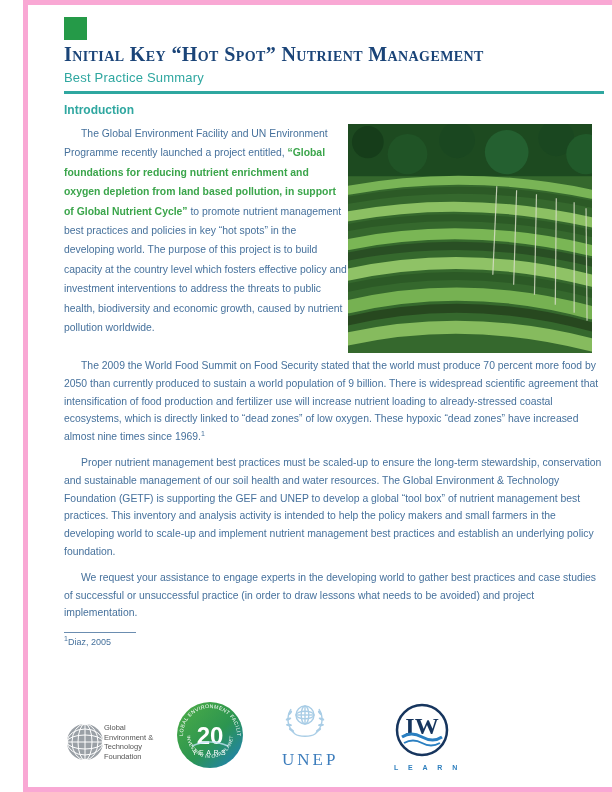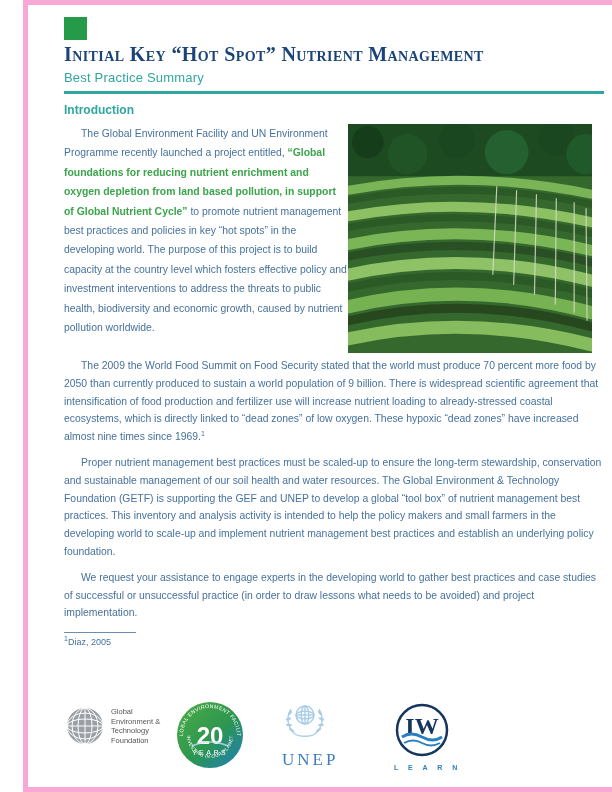--- a/index.html
+++ b/index.html
@@ -68,21 +68,21 @@
     color: #46719C;
     text-indent: 17px;
     margin-bottom: 8px;
   }
   sup { font-size: 7px; vertical-align: super; line-height: 0; }
   .footnote-block { margin-top: 10px; }
   .footnote-rule { width: 72px; height: 1px; background: #46719C; opacity: 0.8; }
   .footnote-text { margin-top: 4px; font-size: 9px; color: #46719C; }
   .logos { position: absolute; left: 36px; top: 690px; width: 540px; height: 95px; }
   .logo { position: absolute; }
-  .logo-getf { left: 2px; top: 12px; display: flex; align-items: flex-start; gap: 7px; }
+  .logo-getf { left: 2px; top: 28px; display: flex; align-items: flex-start; gap: 0; }
   .getf-name {
     font-size: 7.5px;
     line-height: 9.5px;
     color: #555555;
     white-space: pre-line;
   }
   .logo-gef { left: 112px; top: 6px; }
   .logo-unep { left: 218px; top: 2px; width: 68px; text-align: left; }
   .unep-word {
     margin-top: 3px;

